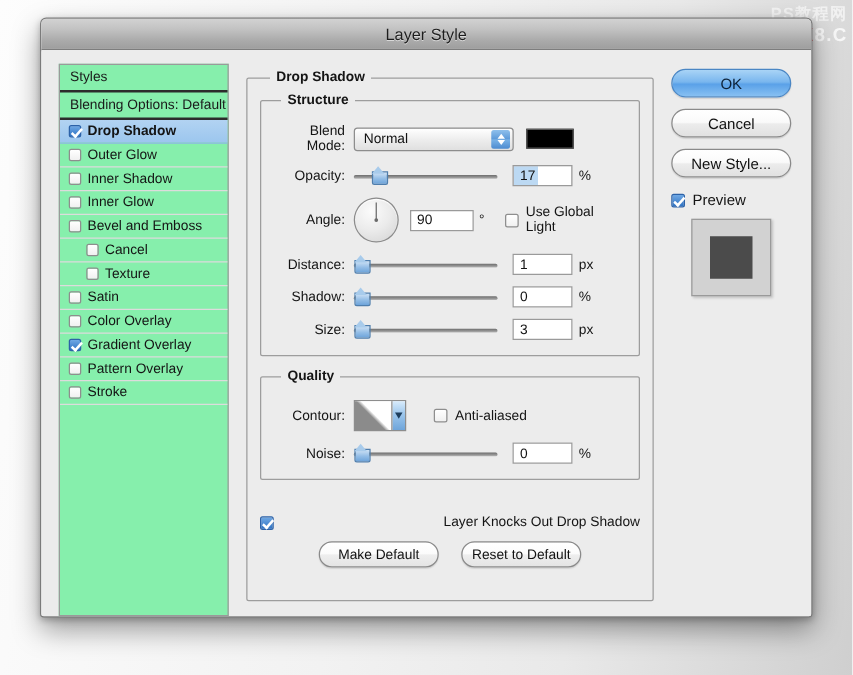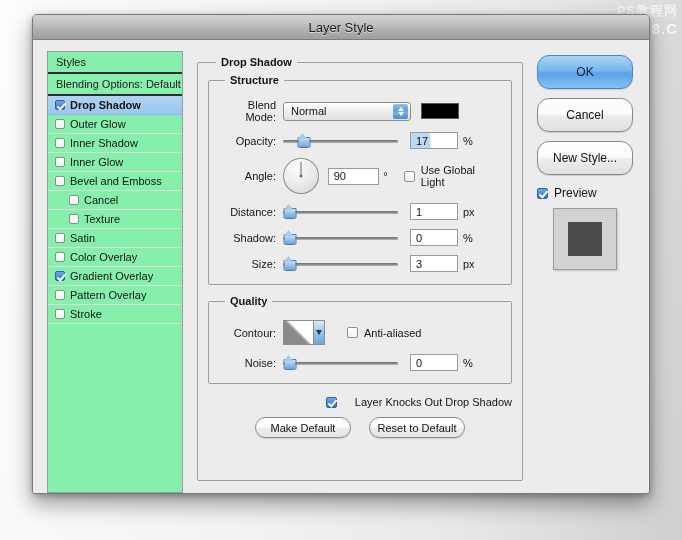--- a/index.html
+++ b/index.html
@@ -270,22 +270,22 @@
   }
   .contour .arrowbtn i {
     width:0;height:0;
     border-left:3.5px solid transparent;
     border-right:3.5px solid transparent;
     border-top:5px solid #1d3d5c;
   }
 
   
   #knockout-row {
-    display:flex; align-items:center; justify-content:flex-end;
-    margin-top: 12px;
+    display:flex; align-items:center; justify-content:space-between;
+    margin-top: 28px;
     gap: 12px;
   }
   #knockout-row .lbl { font-size: 11px; color:#141414; margin-left: 6px; }
 
   #default-btns {
     display:flex; justify-content:center; gap: 18px;
     margin-top: 9px;
   }
   .pillbtn {
     min-width: 96px; height: 21px;
@@ -297,21 +297,21 @@
     box-shadow: 0 1px 1px rgba(0,0,0,.13);
   }
 
   
   #right-col {
     width: 104px; flex: 0 0 104px;
     padding-top: 4px;
     display: flex; flex-direction: column; align-items: center;
   }
   .bigbtn {
-    width: 96px; height: 34px;
+    width: 96px; height: 23px;
     border: 1px solid #8a8a8a;
     border-radius: 12px;
     background: linear-gradient(180deg,#ffffff 0%,#fafafa 47%,#ececec 53%,#e1e1e1 100%);
     font-size: 12px; color: #111;
     display:flex; align-items:center; justify-content:center;
     margin-bottom: 9px;
     box-shadow: 0 1px 1px rgba(0,0,0,.14);
   }
   .bigbtn.primary {
     background: linear-gradient(180deg,#a9d4f6 0%,#79b6ee 46%,#5aa1e8 54%,#87c0f2 100%);

